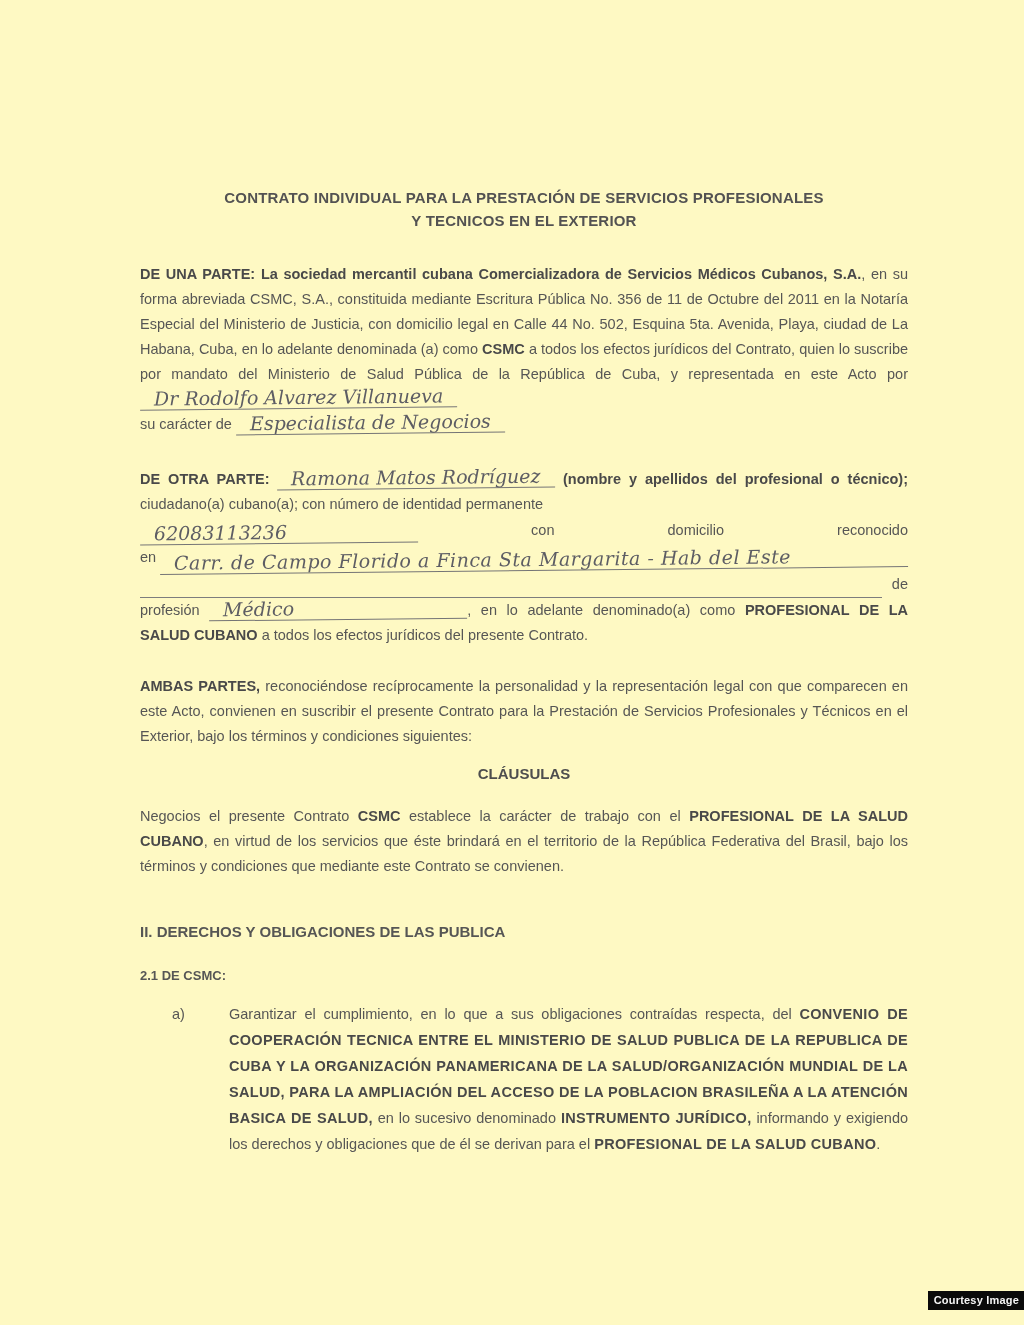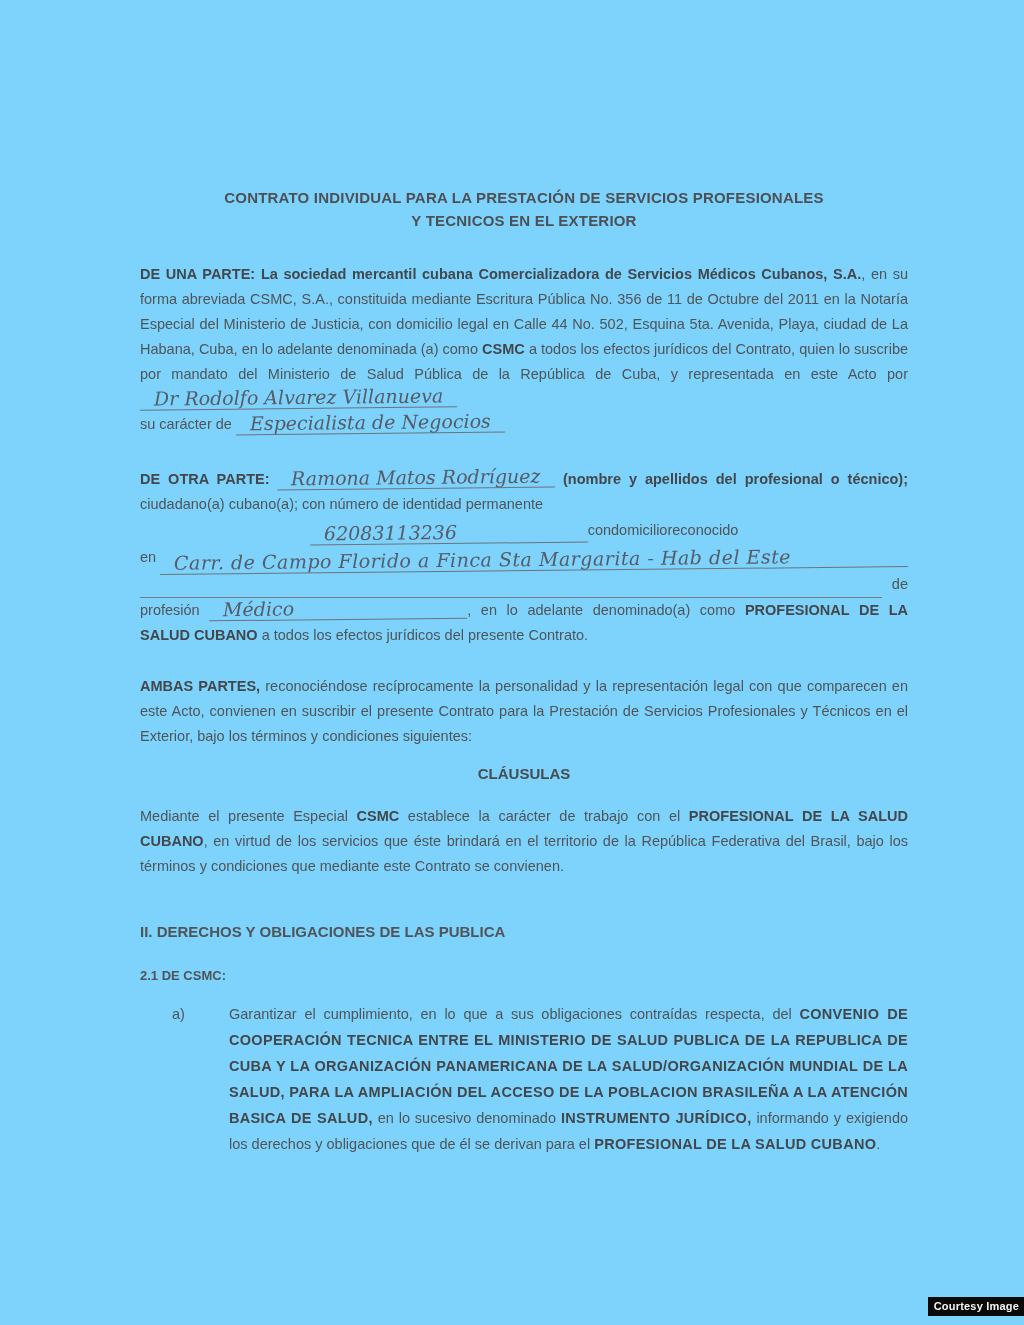--- a/index.html
+++ b/index.html
@@ -5,21 +5,21 @@
   html, body { margin: 0; padding: 0; }
   body {
     width: 1024px; height: 1325px;
     background: #fbfbfa;
     font-family: "Liberation Sans", sans-serif;
     overflow: hidden;
   }
   .page {
     position: relative;
     width: 1024px; height: 1325px;
-    background: #7dd3fc;
+    background: #fef9c3;
   }
   .doc {
     position: absolute;
     left: 140px; top: 0;
     width: 768px;
     color: #4e4e50;
     filter: blur(0.4px);
     opacity: 0.95;
   }
   .doc b { color: #404043; }
@@ -54,21 +54,21 @@
     border-bottom: 1.5px solid #6e6e72;
     padding: 0 14px 1px 14px;
   }
   .flexline {
     display: flex;
     align-items: flex-end;
     font-size: 14.5px;
     line-height: 27px;
   }
   .flexline .grow { flex: 1 1 auto; }
-  .spread { justify-content: center; }
+  .spread { justify-content: space-between; }
   .idblank { min-width: 250px; }
   .addr { letter-spacing: 0.5px; }
   .emptyline {
     border-bottom: 1.5px solid #77777a;
     height: 18px;
     flex: 1 1 auto;
     margin-right: 10px;
   }
   .medico { min-width: 230px; text-align: left; }
   .center-h {
@@ -97,21 +97,21 @@
   .item-a .body {
     flex: 1 1 auto;
     font-size: 14.5px;
     line-height: 26px;
     text-align: justify;
     margin-left: 27px;
   }
   .item-a b { letter-spacing: 0.3px; }
   .courtesy {
     position: absolute;
-    right: 0; bottom: 9px;
+    right: 0; bottom: 15px;
     background: #0a0a0a;
     color: #f5f5f5;
     font-weight: bold;
     font-size: 11px;
     padding: 3px 5px 4px 6px;
     letter-spacing: 0.2px;
   }
 </style>
 </head>
 <body>
@@ -162,21 +162,21 @@
     </div>
 
     <p class="para" style="margin-top:26px">
       <b>AMBAS PARTES,</b>
       <span>reconociéndose recíprocamente la personalidad y la representación legal con que comparecen en este Acto, convienen en suscribir el presente Contrato para la Prestación de Servicios Profesionales y Técnicos en el Exterior, bajo los términos y condiciones siguientes:</span>
     </p>
 
     <h2 class="center-h">CLÁUSULAS</h2>
 
     <p class="para objeto-p">
-      <span>Mediante el presente Especial</span>
+      <span>Negocios el presente Contrato</span>
       <b>CSMC</b>
       <span>establece la carácter de trabajo con el</span>
       <b>PROFESIONAL DE LA SALUD CUBANO</b><span>, en virtud de los servicios que éste brindará en el territorio de la República Federativa del Brasil, bajo los términos y condiciones que mediante este Contrato se convienen.</span>
     </p>
 
     <h3 class="h-ii">II. DERECHOS Y OBLIGACIONES DE LAS PUBLICA</h3>
     <h3 class="h-21">2.1 DE CSMC:</h3>
 
     <div class="item-a">
       <span class="marker">a)</span>

